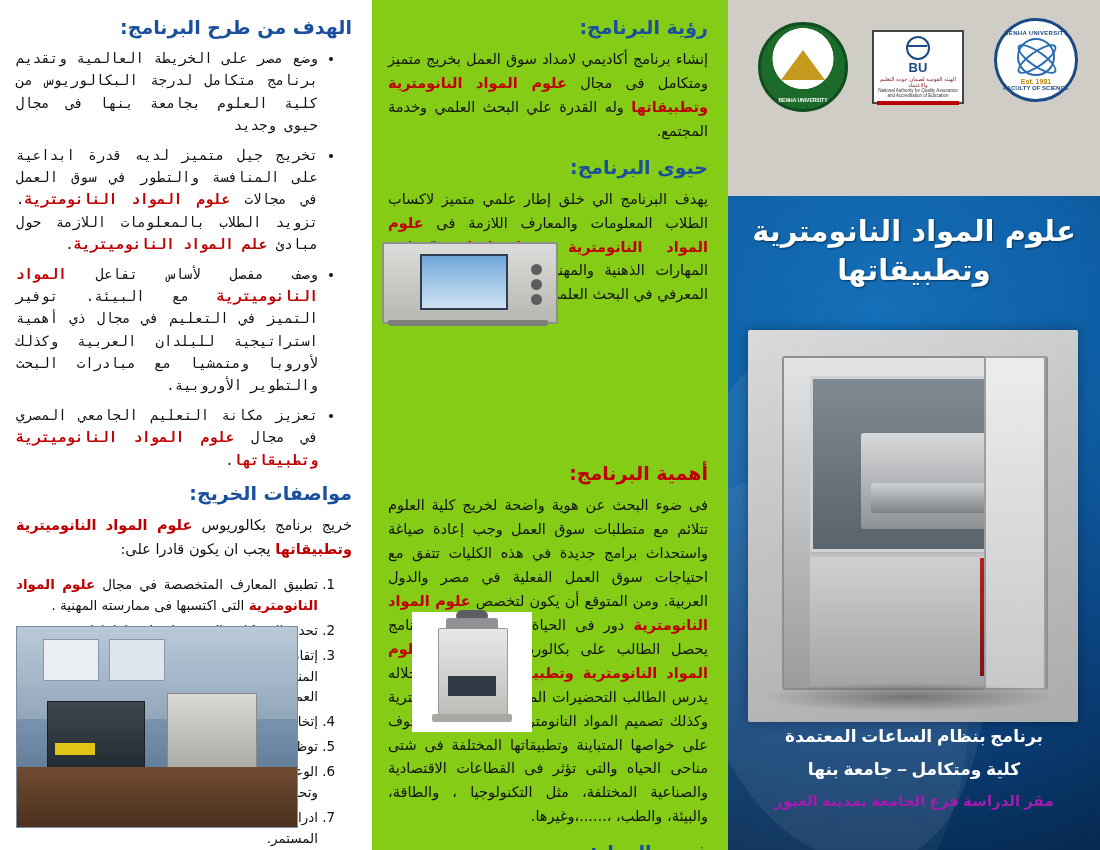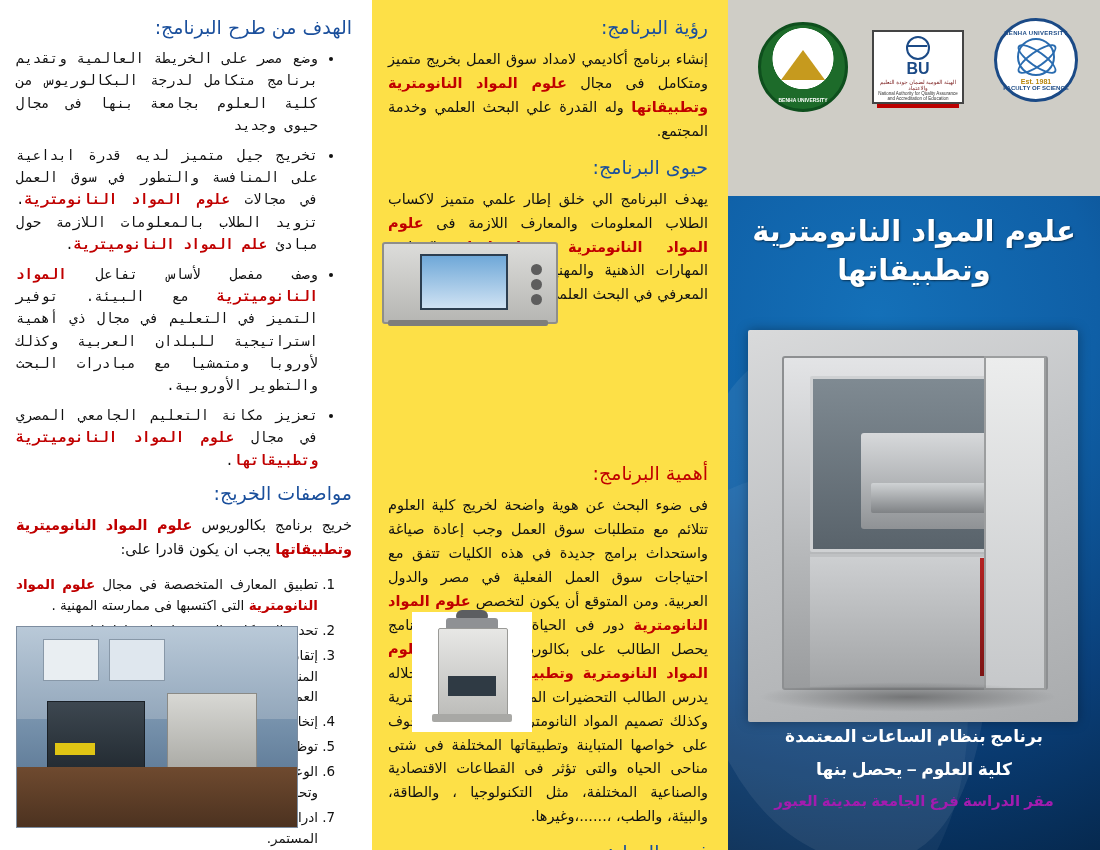--- a/index.html
+++ b/index.html
@@ -129,53 +129,53 @@
     width:92px;height:74px;background:#fff;border:2px solid #444;
     box-sizing:border-box;padding:3px;text-align:center;
   }
   .badge-box .bb-globe{
     width:20px;height:20px;border-radius:50%;border:2px solid #1b4a86;margin:1px auto 1px;
     position:relative;
   }
   .badge-box .bb-globe:after{
     content:"";position:absolute;left:-1px;top:7px;width:20px;height:0;border-top:2px solid #1b4a86;
   }
-  .badge-box .bb-bu{font-size:16px;font-weight:bold;color:#1b4a86;line-height:1;}
+  .badge-box .bb-bu{font-size:13px;font-weight:bold;color:#1b4a86;line-height:1;}
   .badge-box .bb-ar{font-size:5.5px;color:#7a1d1d;line-height:1.15;margin-top:2px;}
   .badge-box .bb-en{font-size:4.5px;color:#333;line-height:1.1;}
   .badge-box .bb-bar{height:4px;background:#b00;margin-top:2px;}
 
   .sci-logo{
     width:90px;height:90px;border-radius:50%;
     background:radial-gradient(circle at 50% 40%,#fff 0 46%,#1d6b2a 47% 100%);
     border:3px solid #0e4f1d;box-sizing:border-box;
     display:flex;align-items:center;justify-content:center;flex-direction:column;
     position:relative;
   }
   .sci-logo .tri{
     width:0;height:0;border-left:22px solid transparent;border-right:22px solid transparent;
     border-bottom:30px solid #c69a1e;margin-top:-4px;
   }
   .sci-logo .sci-txt{font-size:5px;color:#fff;font-weight:bold;position:absolute;bottom:6px;}
 
   
   .mid{
     position:absolute;top:0;right:372px;width:356px;height:850px;
-    background:#fde047;padding:0;box-sizing:border-box;
+    background:#84cc16;padding:0;box-sizing:border-box;
   }
   
   .left{
     position:absolute;top:0;right:728px;width:372px;height:850px;
     background:#ffffff;box-sizing:border-box;
   }
 
   .col-inner{padding:16px 20px 8px 16px;}
 
   h2.sec{
-    color:#1a4f9c;font-size:19px;font-weight:normal;margin:0 0 10px 0;text-align:right;
+    color:#1a4f9c;font-size:19px;font-weight:bold;margin:0 0 10px 0;text-align:right;
     font-family:"DejaVu Sans","Liberation Sans",sans-serif;
   }
   h2.sec.red{color:#c00000;margin-top:33px;}
   p.body{
     font-size:14.5px;line-height:1.65;color:#111;margin:0 0 12px 0;text-align:justify;
     font-family:"DejaVu Sans","Liberation Sans",sans-serif;
   }
   .hl{color:#c00000;font-weight:bold;}
   ul.bul{margin:0 16px 10px 0;padding:0 18px 0 0;}
   ul.bul li{
@@ -253,21 +253,21 @@
         </div>
         <div class="mach-base"></div>
         <div class="mach-red"></div>
       </div>
       <div class="mach-door"></div>
       <div class="mach-shadow"></div>
     </div>
 
     <div class="cover-lines">
       <div class="l1">برنامج بنظام الساعات المعتمدة</div>
-      <div class="l2">كلية العلوم – يحصل بنها</div>
+      <div class="l2">كلية ومتكامل – جامعة بنها</div>
       <div class="l3">مقر الدراسة فرع الجامعة بمدينة العبور</div>
     </div>
   </div>
 
   <div class="logos">
     <div class="logo logo-benha">
       <div class="seal">
         <div class="seal-top">BENHA UNIVERSITY</div>
         <div class="atom"></div>
         <div class="seal-mid">Est. 1981</div>

